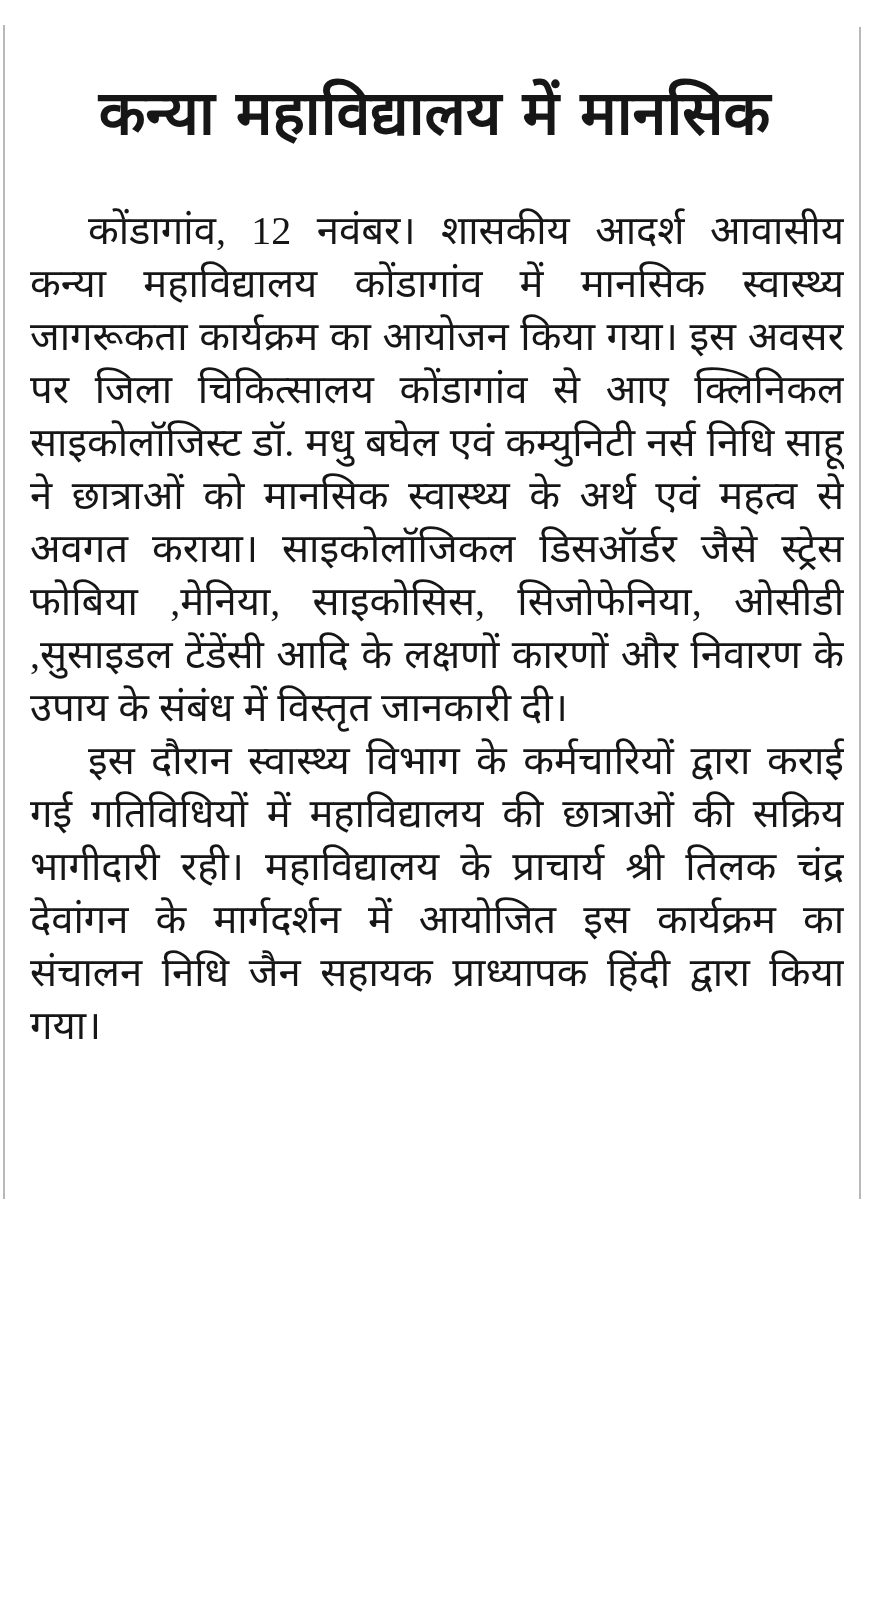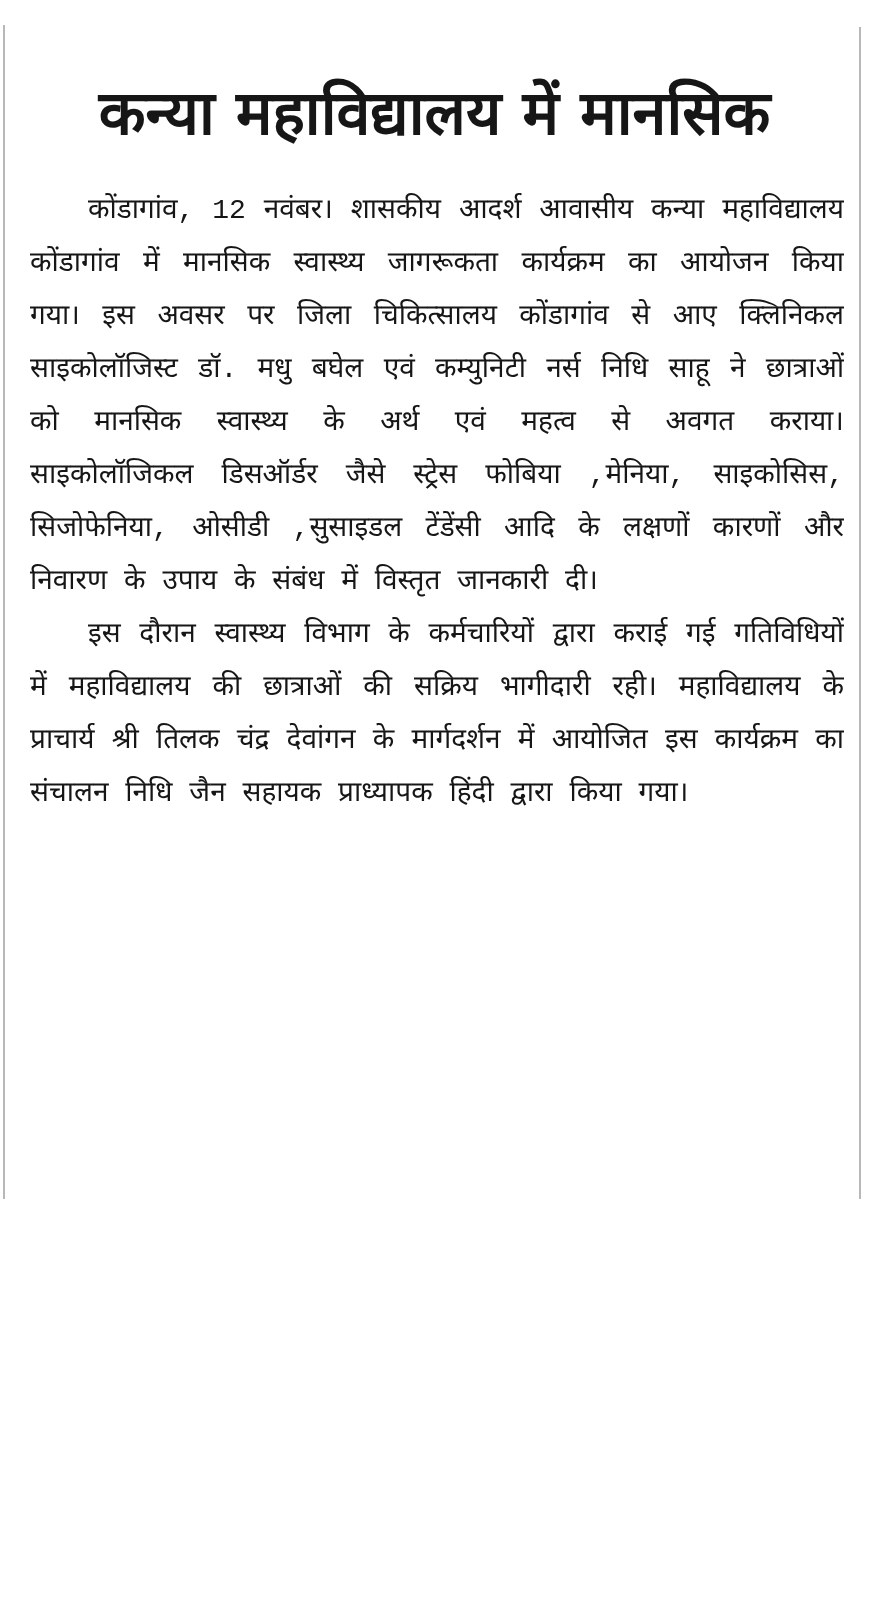--- a/index.html
+++ b/index.html
@@ -32,25 +32,25 @@
     font-weight: 700;
     font-size: 61px;
     line-height: 88px;
     letter-spacing: 0;
     color: var(--color-ink, #161616);
   }
   .headline .hl-line { display: block; white-space: nowrap; }
 
   .body-copy {
     position: absolute;
-    top: 184px; left: 30px;
+    top: 204px; left: 30px;
     width: 814px; height: 1030px;
     overflow: hidden;
-    font-family: Liberation Mono, monospace;
-    font-size: 28px;
+    font-family: Liberation Serif, serif;
+    font-size: 40px;
     line-height: 53px;
     text-align: justify;
     color: var(--color-ink, #161616);
   }
   .body-copy p { margin: 0; padding: 0; text-indent: 58px; }
 
   .photo-wrap {
     position: absolute;
     top: 1263px; left: 20px;
     width: 822px; height: 260px;

